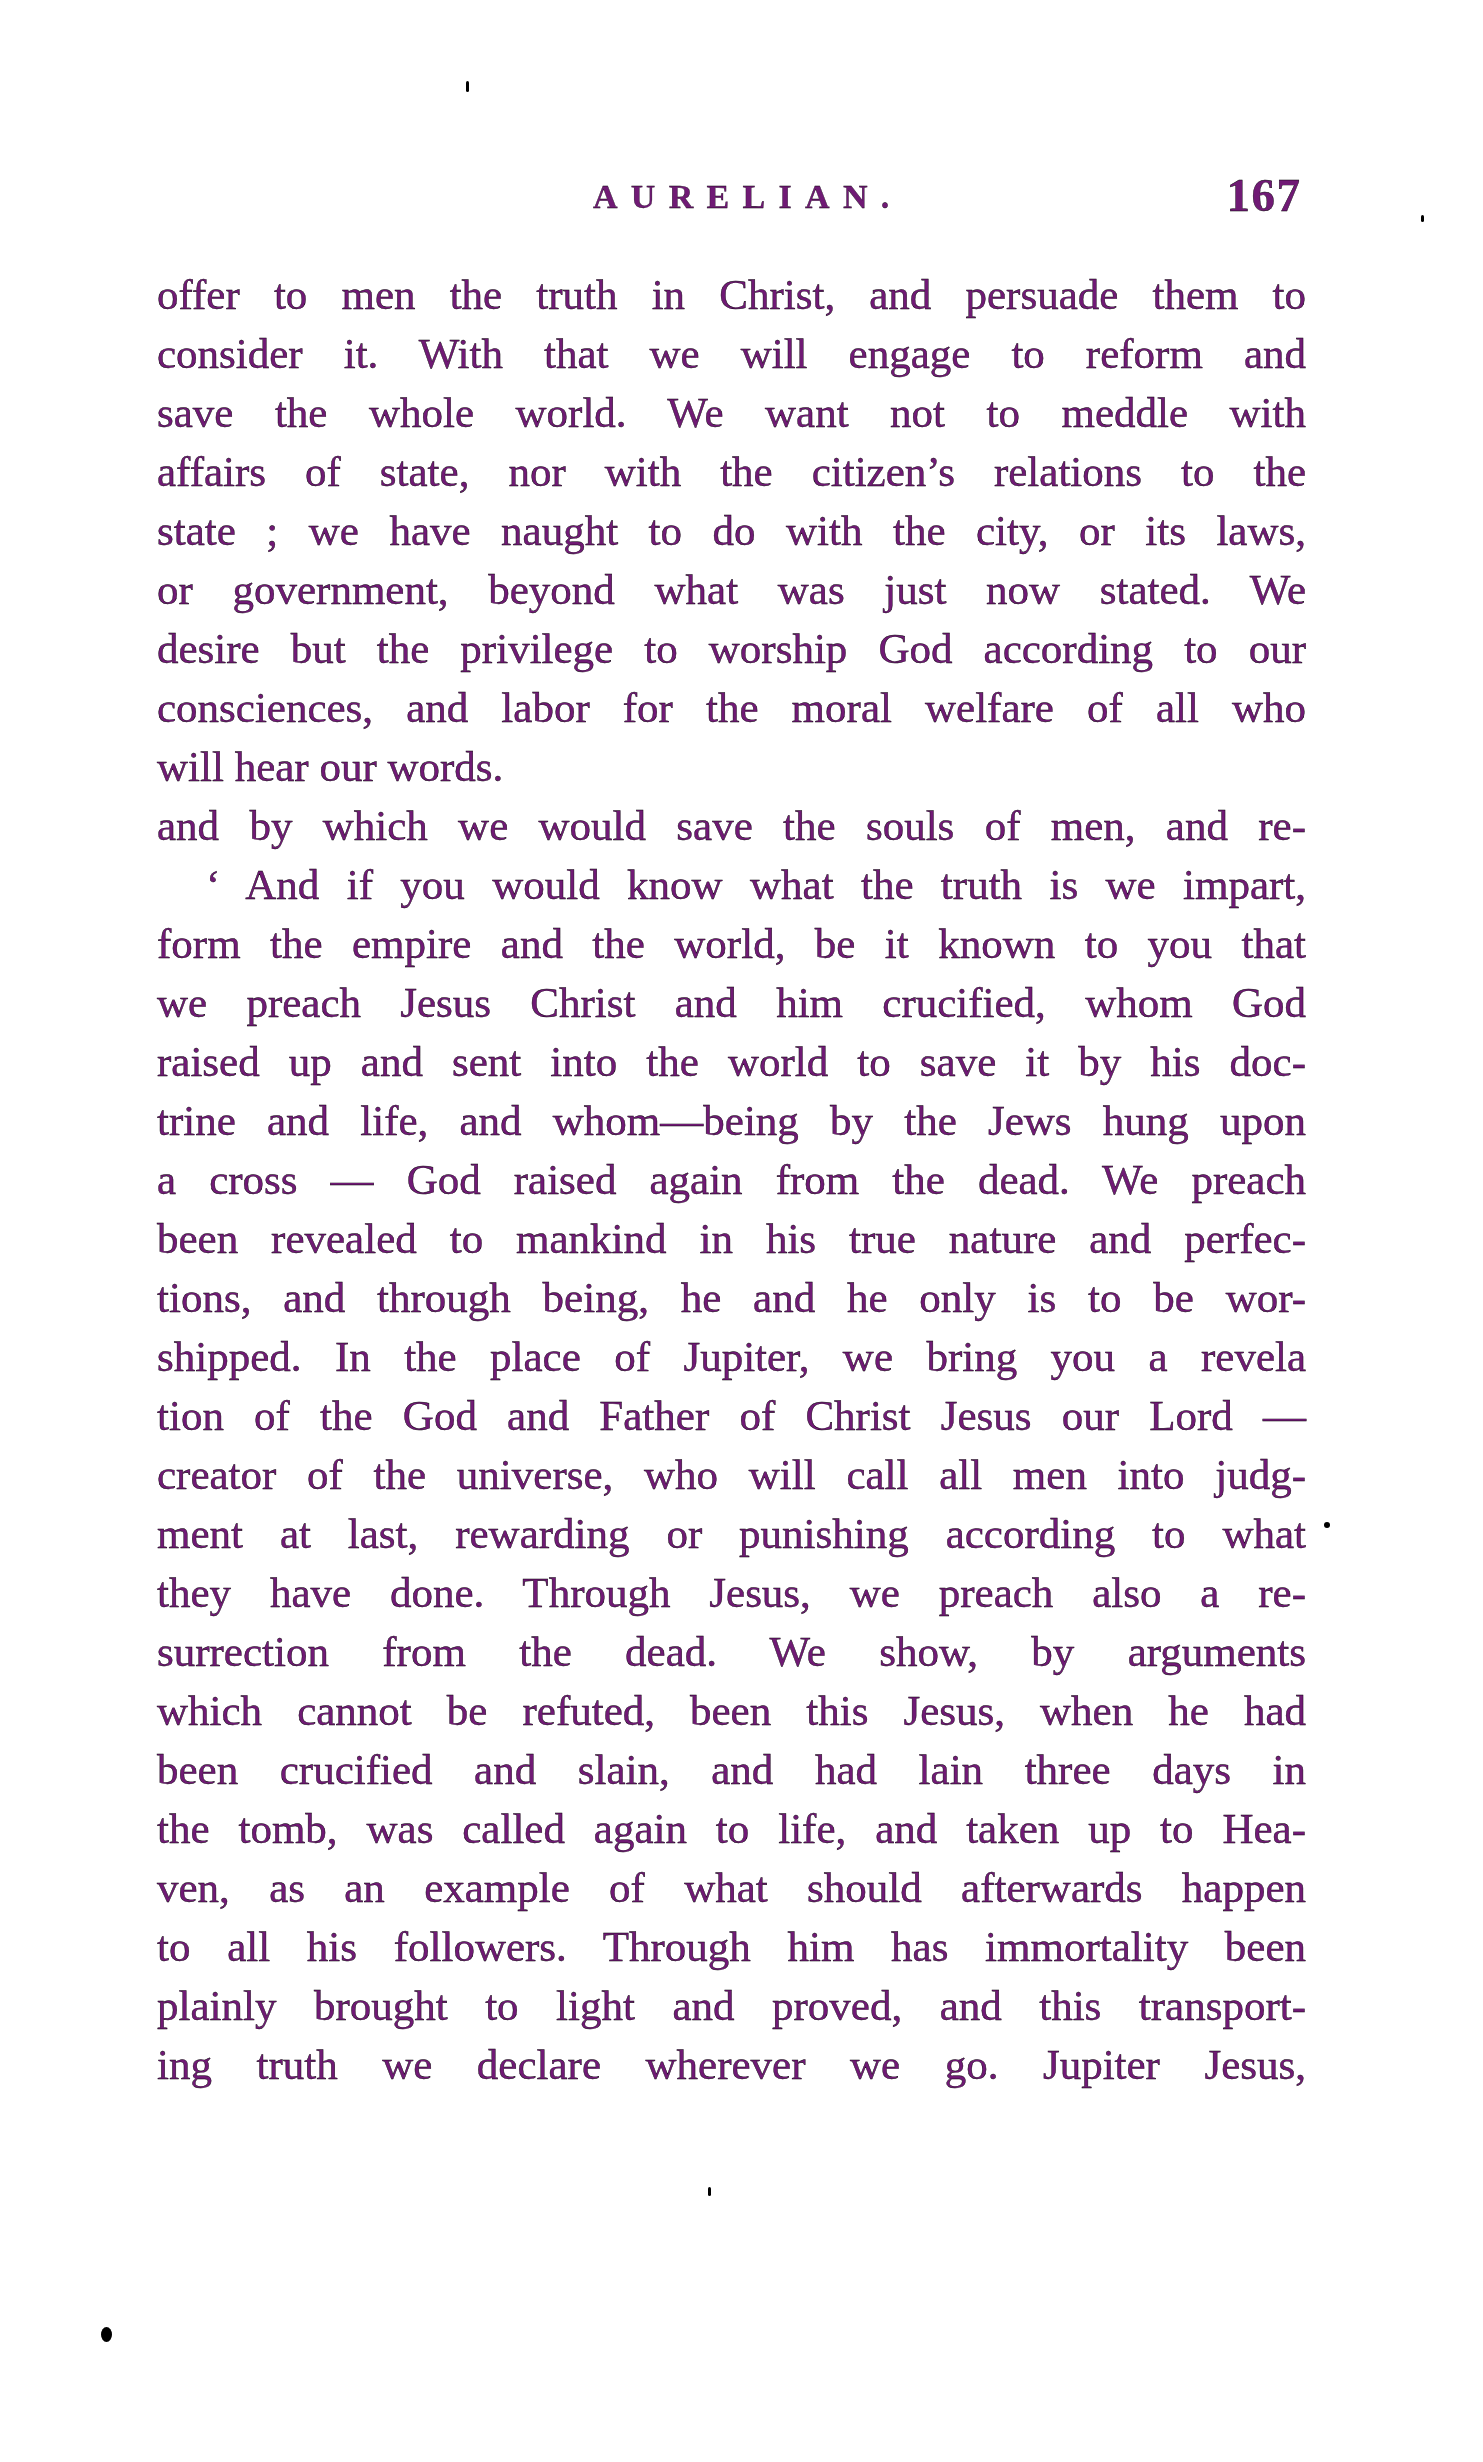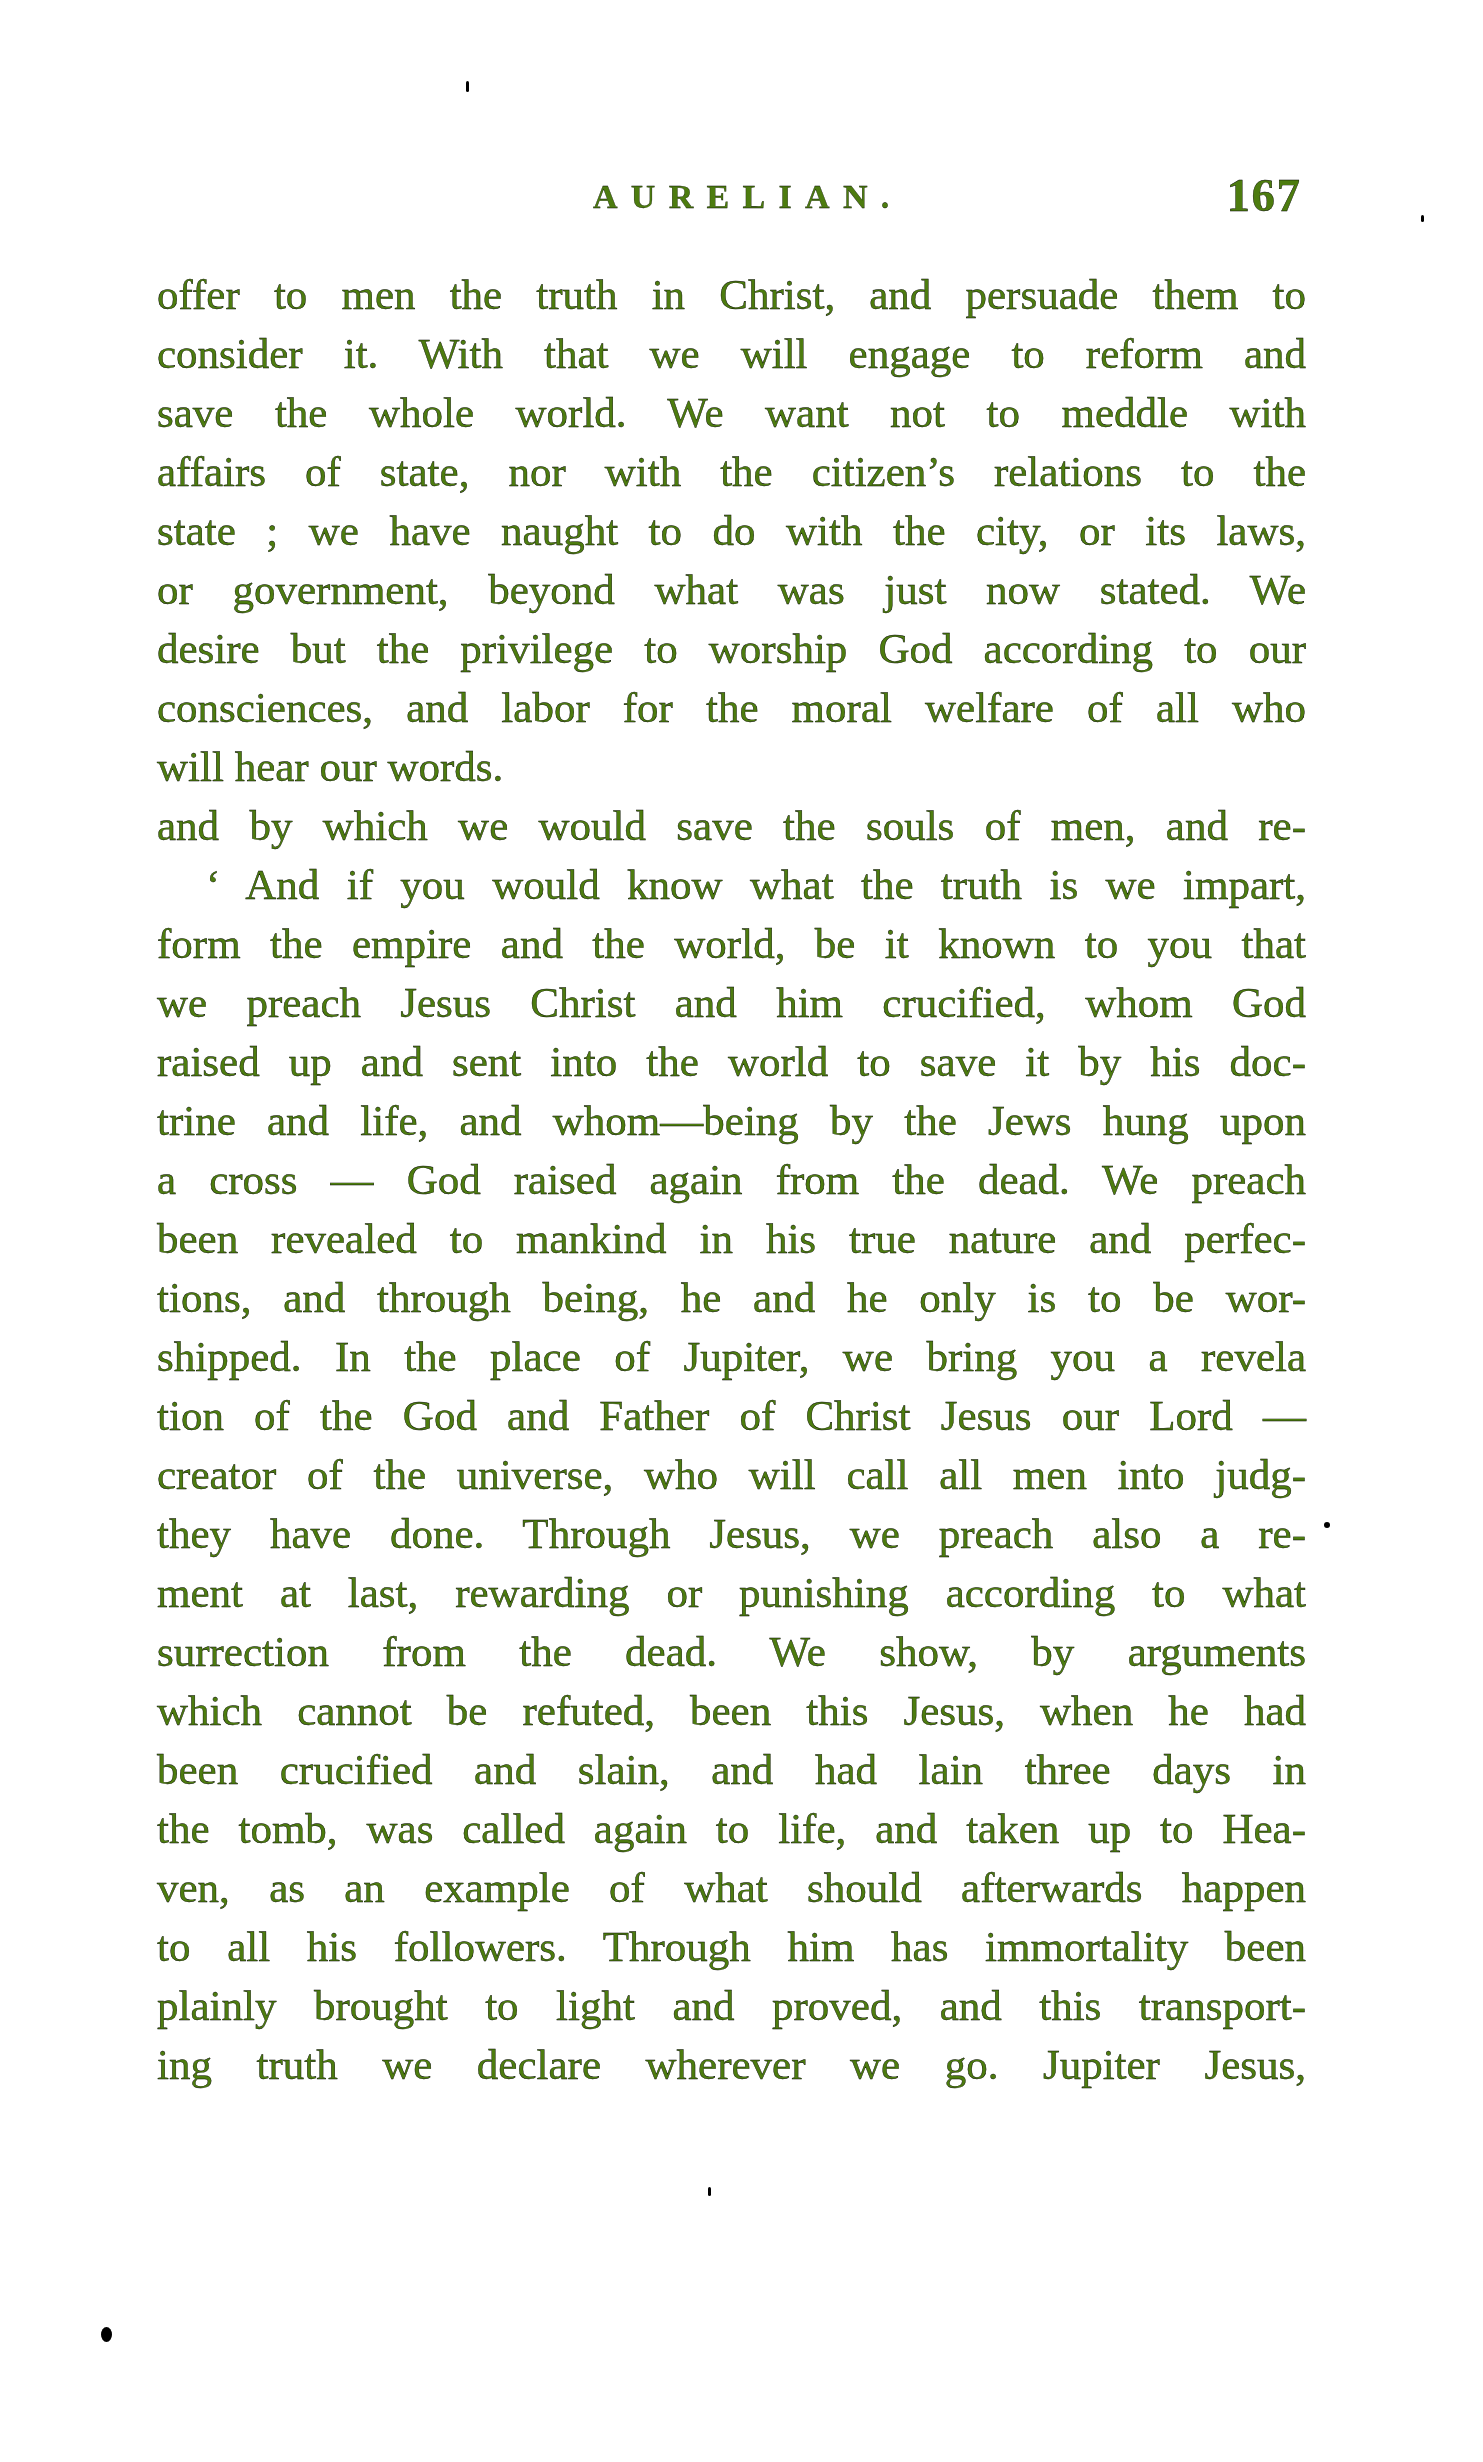--- a/index.html
+++ b/index.html
@@ -5,21 +5,21 @@
   html, body {
     margin: 0;
     padding: 0;
     background: #ffffff;
   }
   .page {
     position: relative;
     width: 1483px;
     height: 2462px;
     background: #ffffff;
-    color: #4d7c0f;
+    color: #701a75;
     font-family: "Liberation Serif", "DejaVu Serif", serif;
     overflow: hidden;
   }
   
   .running-head {
     position: absolute;
     left: 157px;
     top: 0;
     width: 1149px;
     height: 252px;
@@ -99,22 +99,22 @@
       <div class="line">form the empire and the world, be it known to you that</div>
       <div class="line">we preach Jesus Christ and him crucified, whom God</div>
       <div class="line">raised up and sent into the world to save it by his doc-</div>
       <div class="line">trine and life, and whom—being by the Jews hung upon</div>
       <div class="line">a cross — God raised again from the dead. We preach</div>
       <div class="line">been revealed to mankind in his true nature and perfec-</div>
       <div class="line">tions, and through being, he and he only is to be wor-</div>
       <div class="line">shipped. In the place of Jupiter, we bring you a revela</div>
       <div class="line">tion of the God and Father of Christ Jesus our Lord —</div>
       <div class="line">creator of the universe, who will call all men into judg-</div>
+      <div class="line">ment at last, rewarding or punishing according to what</div>
       <div class="line">they have done. Through Jesus, we preach also a re-</div>
-      <div class="line">ment at last, rewarding or punishing according to what</div>
       <div class="line">surrection from the dead. We show, by arguments</div>
       <div class="line">which cannot be refuted, been this Jesus, when he had</div>
       <div class="line">been crucified and slain, and had lain three days in</div>
       <div class="line">the tomb, was called again to life, and taken up to Hea-</div>
       <div class="line">ven, as an example of what should afterwards happen</div>
       <div class="line">to all his followers. Through him has immortality been</div>
       <div class="line">plainly brought to light and proved, and this transport-</div>
       <div class="line">ing truth we declare wherever we go. Jupiter Jesus,</div>
     </main>
 

